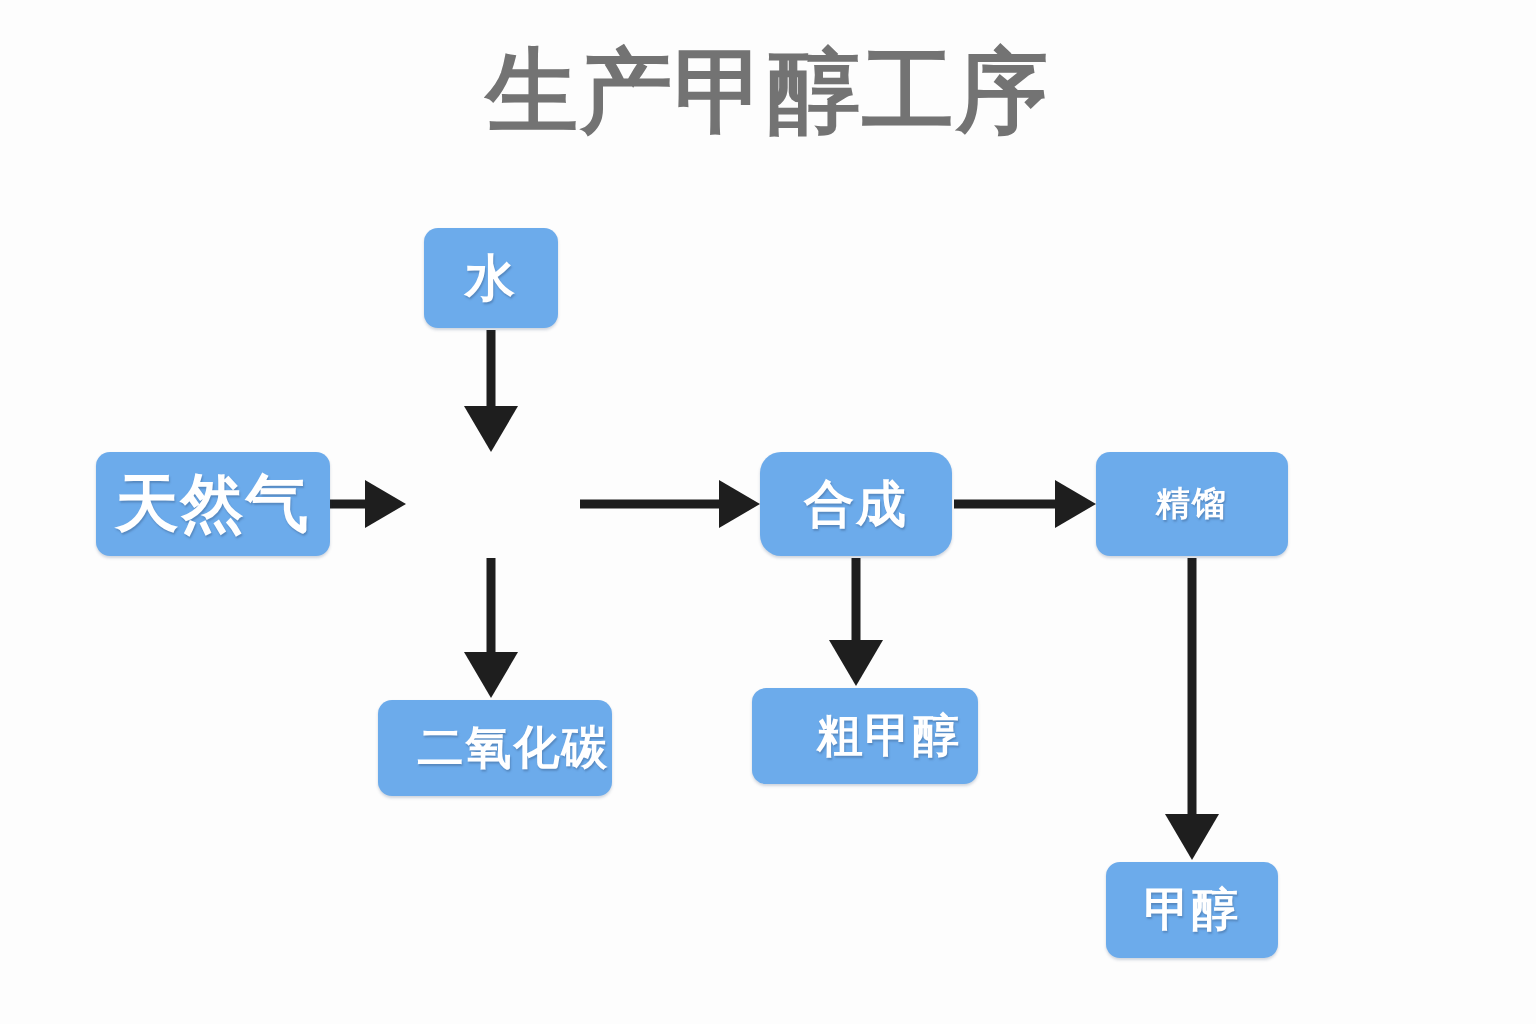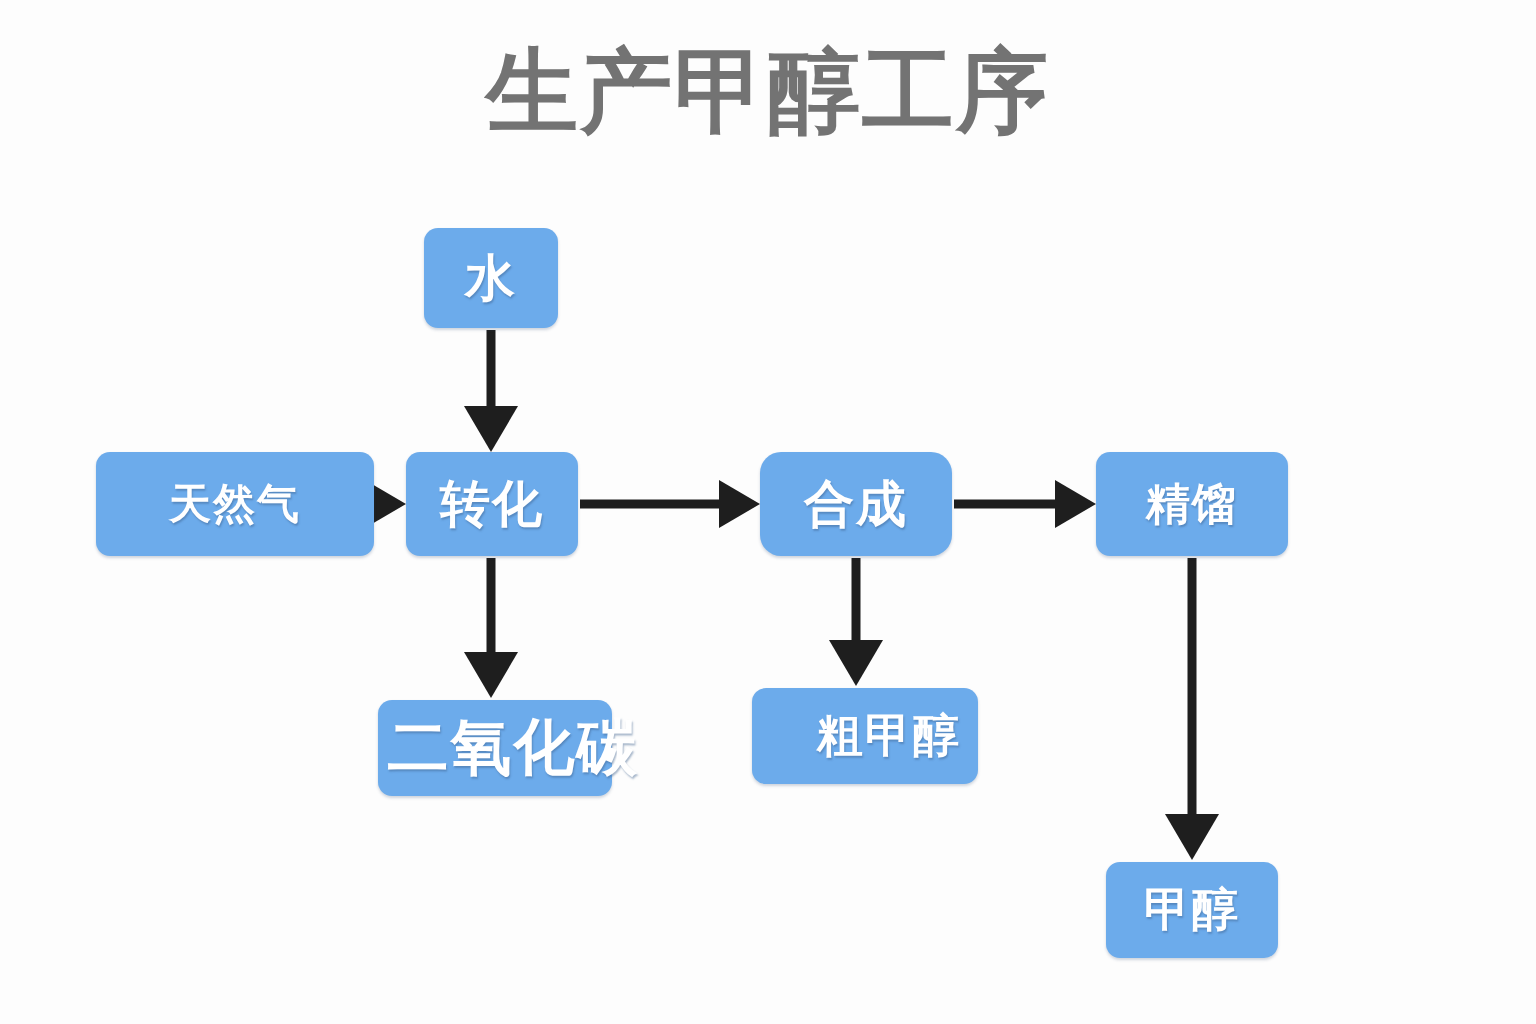--- a/index.html
+++ b/index.html
@@ -54,25 +54,25 @@
     text-shadow: 1px 2px 2px rgba(60,95,140,0.45);
     user-select: none;
   }
   .node span {
     display: block;
     white-space: nowrap;
   }
 
   
   .node--water     { left: 424px; top: 228px; width: 134px; height: 100px; font-size: 50px; }
-  .node--gas       { left:  96px; top: 452px; width: 278px; height: 104px; font-size: 42px; }
+  .node--gas       { left:  96px; top: 452px; width: 234px; height: 104px; font-size: 63px; }
   .node--reform    { left: 406px; top: 452px; width: 172px; height: 104px; font-size: 50px; }
   .node--synth     { left: 760px; top: 452px; width: 192px; height: 104px; font-size: 50px; border-radius: 21px; }
-  .node--distill   { left: 1096px; top: 452px; width: 192px; height: 104px; font-size: 44px; }
-  .node--co2       { left: 378px; top: 700px; width: 234px; height: 96px;  font-size: 61px; padding-left: 37px; }
+  .node--distill   { left: 1096px; top: 452px; width: 192px; height: 104px; font-size: 34px; }
+  .node--co2       { left: 378px; top: 700px; width: 234px; height: 96px;  font-size: 46px; padding-left: 37px; }
   .node--crude     { left: 752px; top: 688px; width: 226px; height: 96px;  font-size: 46px; padding-left: 48px; }
   .node--methanol  { left: 1106px; top: 862px; width: 172px; height: 96px; font-size: 46px; justify-content: center; }
 
   
   #arrow-layer {
     position: absolute;
     left: 0;
     top: 0;
     width: 1536px;
     height: 1024px;
@@ -133,23 +133,20 @@
   </svg>
 
   <div class="node node--water">
     <span>水</span>
   </div>
 
   <div class="node node--gas">
     <span>天然气</span>
   </div>
 
-  <div class="node node--reform">
-    <span>转化</span>
-  </div>
 
   <div class="node node--synth">
     <span>合成</span>
   </div>
 
   <div class="node node--distill">
     <span>精馏</span>
   </div>
 
   <div class="node node--co2">

